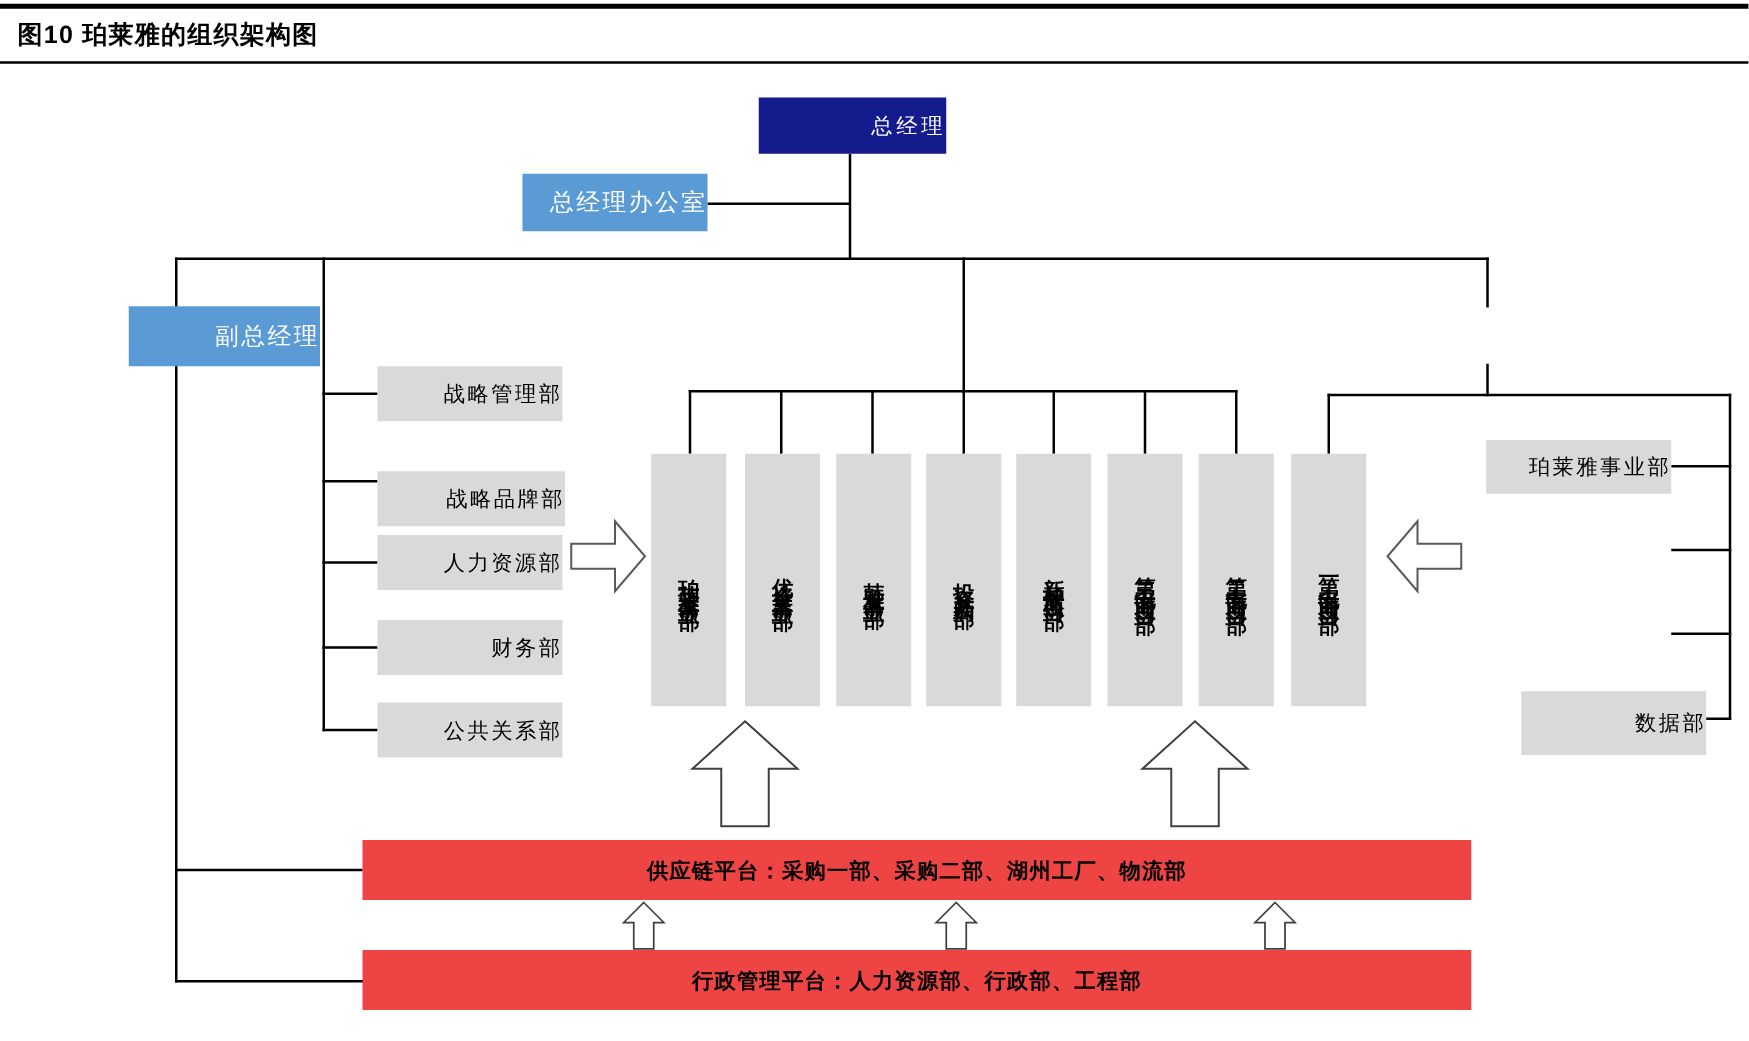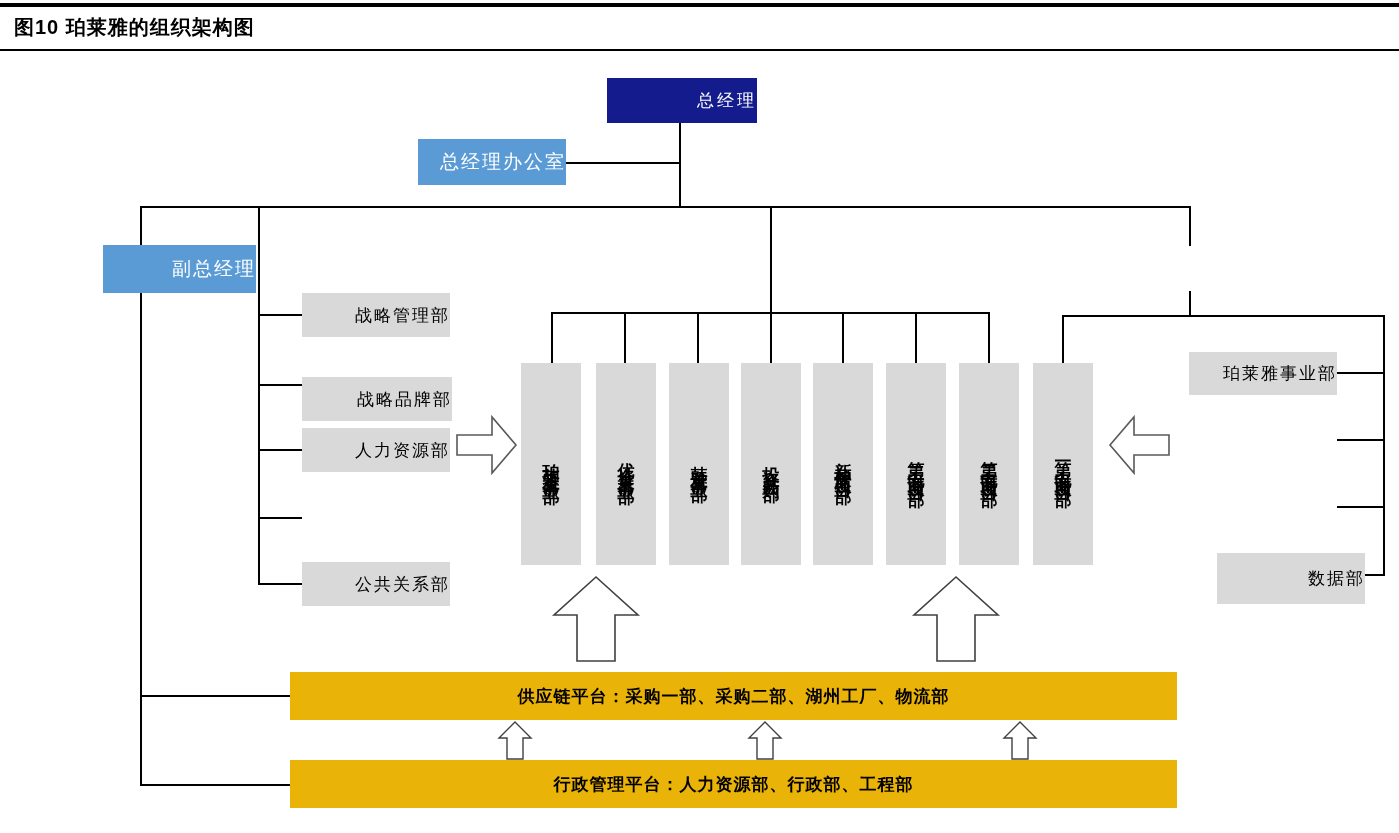--- a/index.html
+++ b/index.html
@@ -20,21 +20,21 @@
   }
   .navy{background:#141b8c;color:#ffffff;font-size:17px;letter-spacing:3px;}
   .blue{background:#5b9bd5;color:#ffffff;font-size:19px;letter-spacing:2px;}
   .gray{background:#d9d9d9;color:#000000;font-size:17px;letter-spacing:2px;}
   .vbox{
     position:absolute;background:#d9d9d9;color:#000;display:flex;
     align-items:center;justify-content:center;font-weight:bold;font-size:17px;
   }
   .vtext{writing-mode:vertical-rl;text-orientation:upright;letter-spacing:5px;line-height:1;}
   .bar{
-    position:absolute;background:#eab308;color:#000;display:flex;
+    position:absolute;background:#ef4444;color:#000;display:flex;
     align-items:center;justify-content:center;font-weight:bold;font-size:17px;
     letter-spacing:1px;
   }
   svg{position:absolute;overflow:visible;}
 </style>
 </head>
 <body>
 
 <div id="canvas">
 
@@ -94,20 +94,23 @@
 
   <div class="box gray" style="left:302px;top:293px;width:148px;height:44px;">
     <span>战略管理部</span>
     </div>
   <div class="box gray" style="left:302px;top:377px;width:150px;height:44px;">
     <span>战略品牌部</span>
     </div>
   <div class="box gray" style="left:302px;top:428px;width:148px;height:44px;">
     <span>人力资源部</span>
     </div>
+  <div class="box gray" style="left:302px;top:496px;width:148px;height:44px;">
+    <span>财务部</span>
+    </div>
   <div class="box gray" style="left:302px;top:562px;width:148px;height:44px;">
     <span>公共关系部</span>
     </div>
 
   <div class="vbox" style="left:521px;top:363px;width:60px;height:202px;">
     <span class="vtext">珀莱雅事业部</span>
     </div>
   <div class="vbox" style="left:596px;top:363px;width:60px;height:202px;">
     <span class="vtext">优资莱事业部</span>
     </div>

